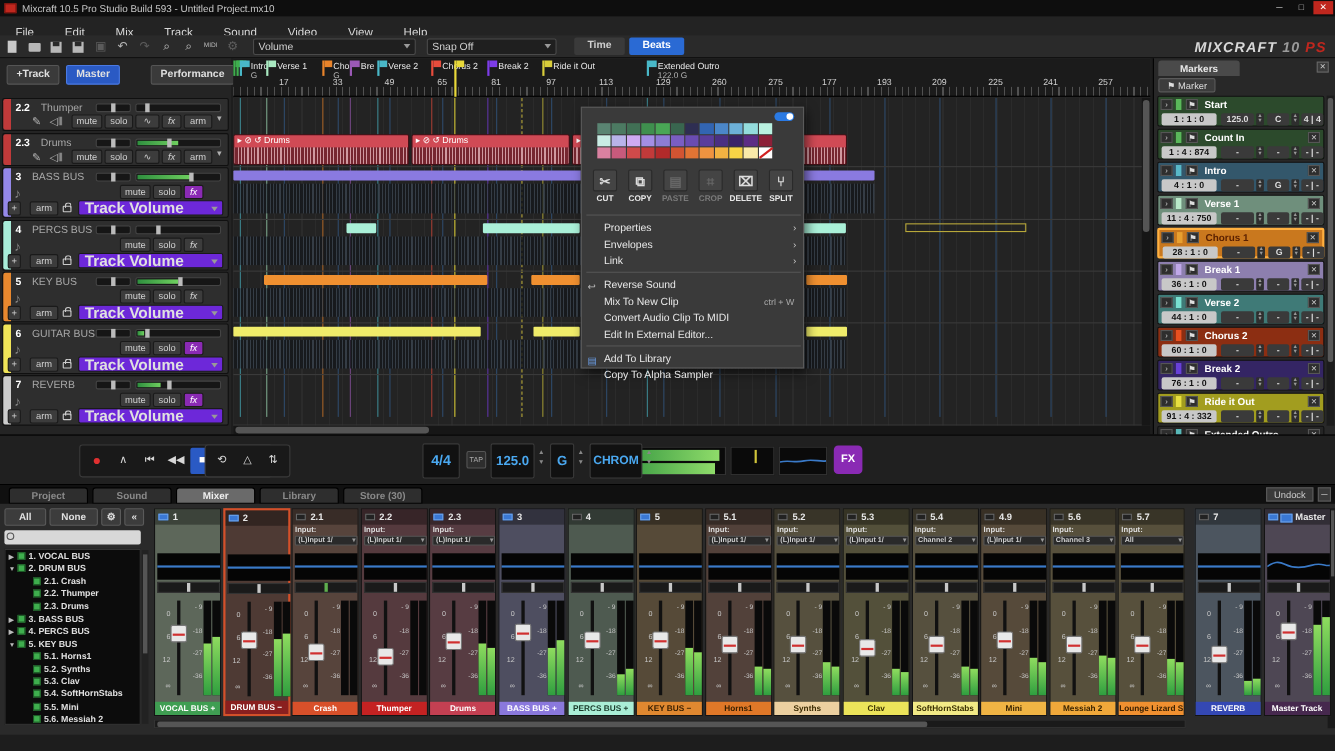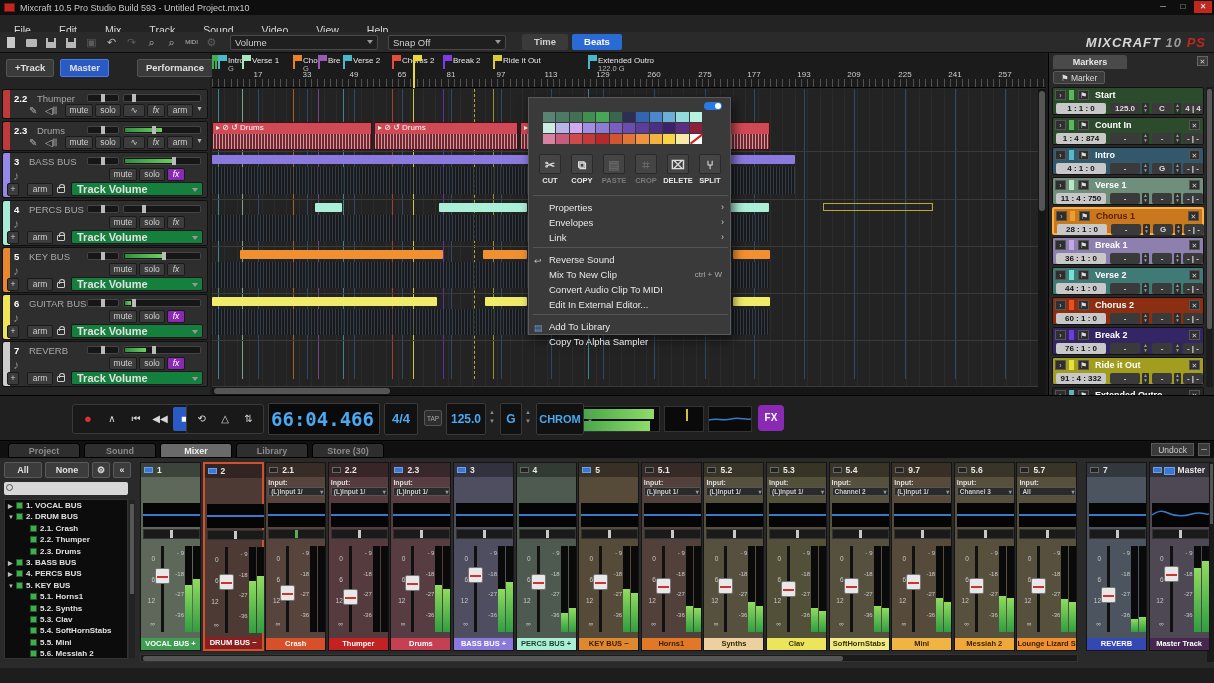--- a/index.html
+++ b/index.html
@@ -59,22 +59,22 @@
   .tname { position:absolute; top:3px; font-size:9.5px; color:#a8a8a8; }
   .tslider { position:absolute; top:4px; height:8px; background:#161616; border:1px solid #444;
     border-radius:2px; }
   .tthumb { position:absolute; top:-1px; width:4px; height:8px; background:#bbb; }
   .tmeterfill { position:absolute; left:1px; top:1px; height:4px;
     background:linear-gradient(90deg,#2f8f3f,#6fd05f); }
   .tbtn { position:absolute; height:13px; background:#3c3c3c; border:1px solid #1a1a1a;
     border-radius:2px; color:#d0d0d0; font-size:8.5px; line-height:11px; text-align:center; }
   .tbtn.fxon { background:#8a2ab4; color:#fff; }
   .ticon { position:absolute; color:#b0b0b0; font-size:10px; }
-  .tvol { position:absolute; height:14px; background:#15803d; border:1px solid #1a1a1a;
-    border-radius:2px; color:#e0e0e0; font-size:11px; font-weight:bold; line-height:12px;
+  .tvol { position:absolute; height:14px; background:#6d28d9; border:1px solid #1a1a1a;
+    border-radius:2px; color:#e0e0e0; font-size:14px; font-weight:bold; line-height:12px;
     padding-left:5px; }
   .lockico { position:absolute; width:8px; height:6px; border:1px solid #ccc;
     border-radius:1px; }
   .lockico::before { content:""; position:absolute; left:1px; top:-4px; width:4px; height:4px;
     border:1px solid #ccc; border-bottom:none; border-radius:3px 3px 0 0; }
 
   
   #timeline { left:212px; top:0; width:834px; height:342px; background:#252525; overflow:hidden; }
   #ruler { position:absolute; left:0; top:0; width:834px; height:35px; background:#1b1b1b;
     border-bottom:1px solid #000; }
@@ -937,21 +937,20 @@
             <div class="mksw" style="background: rgb(88, 184, 184);"></div>
             <div class="mkflag">⚑</div>
             <div class="mkname" style="color: rgb(255, 255, 255);">Extended Outro</div>
             <div class="mkx">✕</div>
           </div>
         </div>
       </div>
   </div>
 
   <div id="transport" class="abs">
-    <div id="lcd">66:04.466</div>
     <div id="tpmeters">
         <div class="bar" style="top: 2px; width: 80px;"></div>
         <div class="bar" style="top: 14px; width: 76px;"></div>
       </div>
     <div id="panbox">
         <div class="tick"></div>
       </div>
     <div id="eqbox">
       <svg width="42" height="24">
           <path d="M0 13 C8 11,14 14,22 12 S36 13,42 12" stroke="#3a7ac8" stroke-width="1.5" fill="none"></path>
@@ -1474,21 +1473,21 @@
           </div>
           <div class="mbar" style="left: 52px;">
             <div class="mfill" style="height: 28%;"></div>
           </div>
         </div>
         <div class="chlabel" style="background: rgb(242, 234, 134); color: rgb(58, 48, 0);">SoftHornStabs</div>
       </div>
       <div class="chan" style="left: 891.2px; background: rgb(86, 74, 58);">
         <div class="chhead" style="background: rgba(0, 0, 0, 0.35);">
           <div class="chk "></div>
-          <div class="chnum">9.7</div>
+          <div class="chnum">4.9</div>
         </div>
         <div class="chinput">
           <div>Input:</div>
           <div class="sel">(L)Input 1/</div>
         </div>
         <div class="cheq">
           <div class="line"></div>
         </div>
         <div class="chpan">
           <div class="pth" style="left: 26px; background: rgb(200, 200, 200);"></div>

